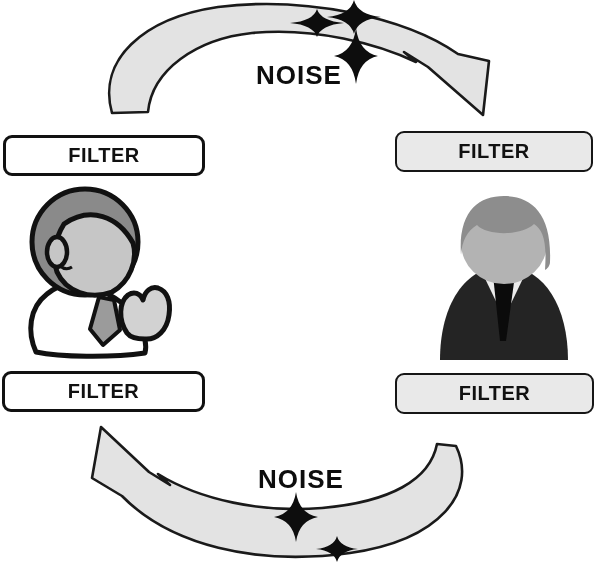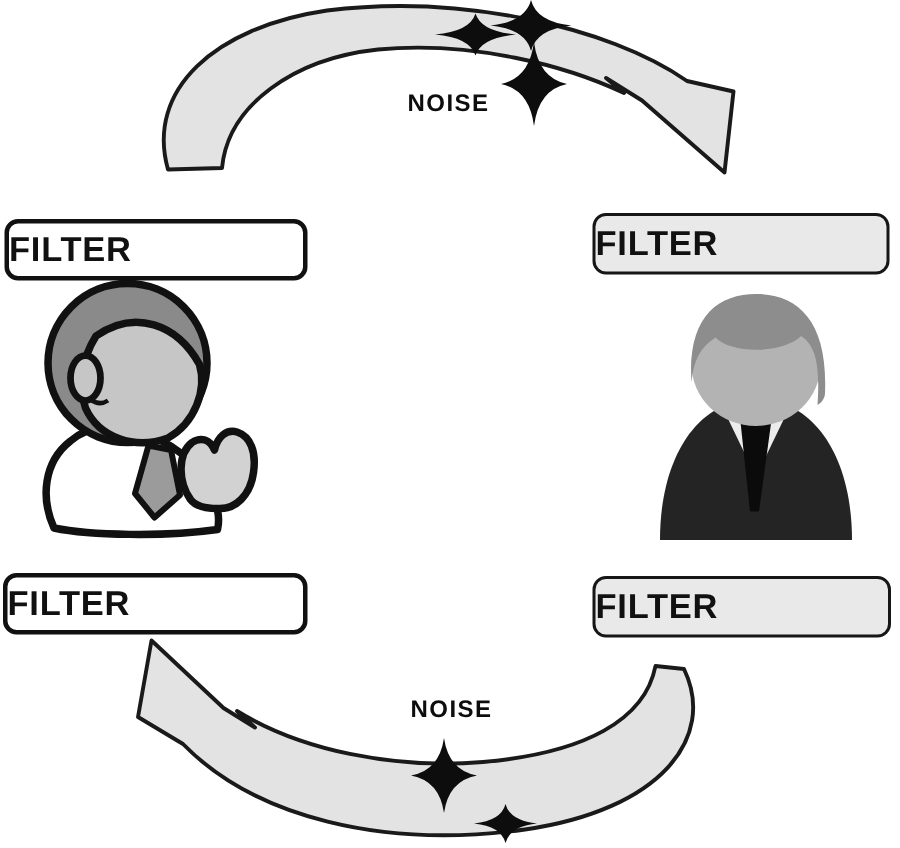--- a/index.html
+++ b/index.html
@@ -3,32 +3,32 @@
 <meta charset="utf-8">
 <style>
   html,body{margin:0;padding:0;background:#fff;}
   .canvas{
     position:relative;width:600px;height:565px;background:#fff;overflow:hidden;
     font-family:"Liberation Sans",sans-serif;
   }
   .diagram-svg{position:absolute;left:0;top:0;width:600px;height:565px;}
   .fbox{
     position:absolute;box-sizing:border-box;border-radius:9px;
-    display:flex;align-items:center;justify-content:flex-start;
-    font-weight:bold;font-size:23px;color:#111;letter-spacing:.5px;margin-top:11px;
+    display:flex;align-items:center;justify-content:center;
+    font-weight:bold;font-size:20px;color:#111;letter-spacing:.5px;
   }
   .fbox.white{background:#ffffff;border:3.5px solid #111;}
   .fbox.gray{background:#e9e9e9;border:2.5px solid #161616;}
   .fbox-tl{left:3px;top:135px;width:202px;height:41px;}
   .fbox-tr{left:395px;top:131px;width:198px;height:41px;}
   .fbox-bl{left:2px;top:371px;width:203px;height:41px;}
   .fbox-br{left:395px;top:373px;width:199px;height:41px;}
   .noise{
     position:absolute;transform:translateX(-50%);
-    font-weight:bold;font-size:16px;color:#0d0d0d;letter-spacing:1px;line-height:1;
+    font-weight:bold;font-size:26px;color:#0d0d0d;letter-spacing:1px;line-height:1;
   }
   .noise-top{left:299px;top:62px;}
   .noise-bottom{left:301px;top:466px;}
 </style>
 </head>
 <body>
 
 <div class="canvas">
 
   <svg class="diagram-svg" viewBox="0 0 600 565" aria-hidden="true">

